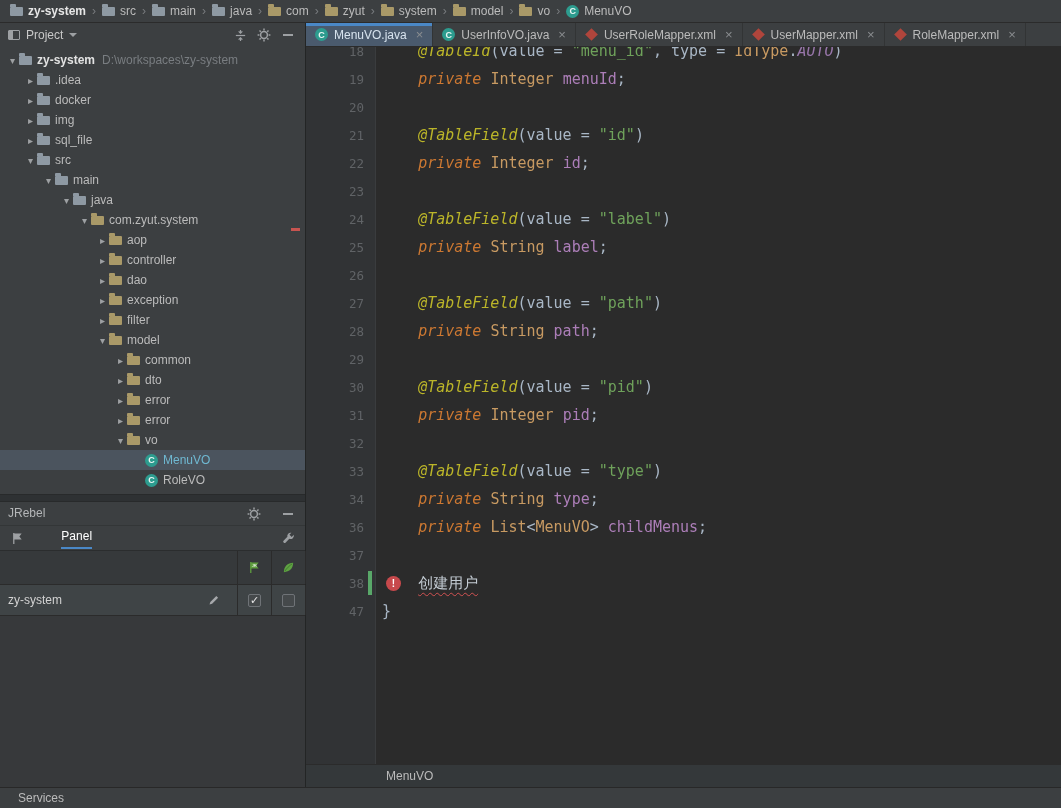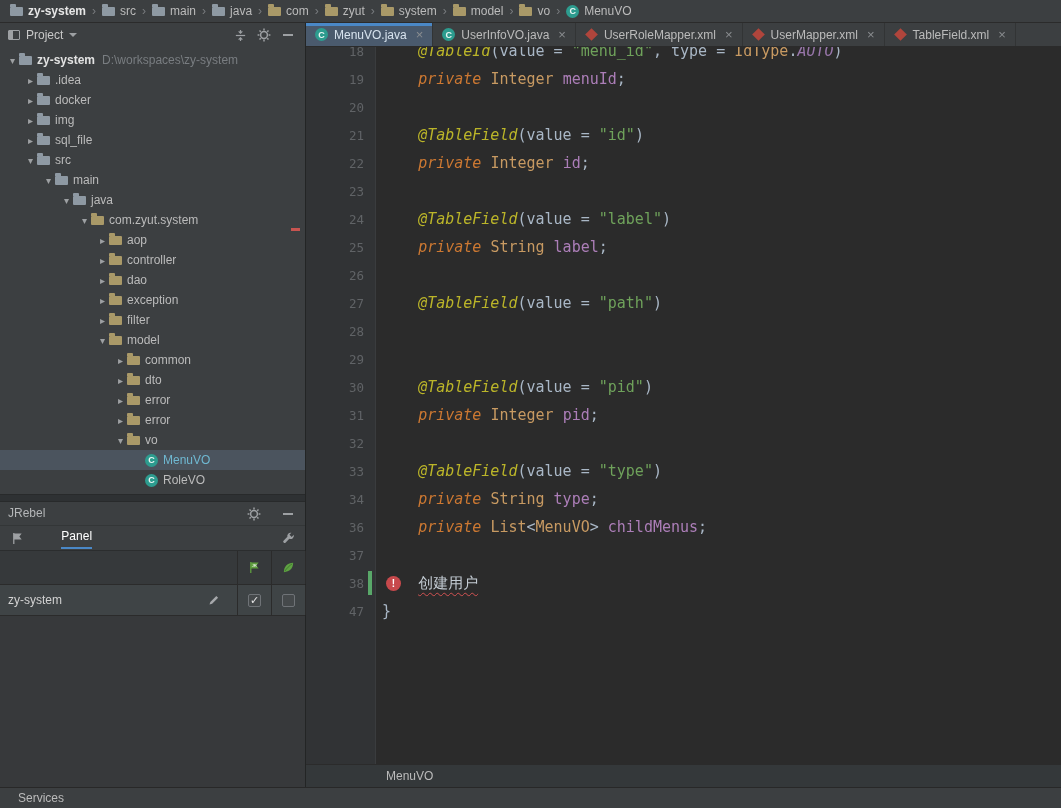--- a/index.html
+++ b/index.html
@@ -401,21 +401,21 @@
             <span class="tab-label">UserRoleMapper.xml</span>
             <span class="tab-close">×</span>
           </div>
           <div class="tab">
             <span class="ic-xml"></span>
             <span class="tab-label">UserMapper.xml</span>
             <span class="tab-close">×</span>
           </div>
           <div class="tab">
             <span class="ic-xml"></span>
-            <span class="tab-label">TableField.xml</span>
+            <span class="tab-label">RoleMapper.xml</span>
             <span class="tab-close">×</span>
           </div>
         </div>
       <div class="editor">
         <div class="gutter-bg"></div>
         <div class="code-lines">
             <div class="code-line">
               <span class="gutter-num">18</span>
               <span class="code-text"><span class="tk-def">    </span><span class="tk-ann">@TableId</span><span class="tk-def">(value = </span><span class="tk-str">"menu_id"</span><span class="tk-def">, type = </span><span class="tk-typ">IdType</span><span class="tk-def">.</span><span class="tk-cst">AUTO</span><span class="tk-def">)</span></span>
             </div>
@@ -450,20 +450,21 @@
             <div class="code-line">
               <span class="gutter-num">26</span>
               <span class="code-text"></span>
             </div>
             <div class="code-line">
               <span class="gutter-num">27</span>
               <span class="code-text"><span class="tk-def">    </span><span class="tk-ann">@TableField</span><span class="tk-def">(value = </span><span class="tk-str">"path"</span><span class="tk-def">)</span></span>
             </div>
             <div class="code-line">
               <span class="gutter-num">28</span>
+              <span class="code-text"><span class="tk-def">    </span><span class="tk-kw">private</span><span class="tk-def"> </span><span class="tk-typ">String</span><span class="tk-def"> </span><span class="tk-fld">path</span><span class="tk-def">;</span></span>
             </div>
             <div class="code-line">
               <span class="gutter-num">29</span>
               <span class="code-text"></span>
             </div>
             <div class="code-line">
               <span class="gutter-num">30</span>
               <span class="code-text"><span class="tk-def">    </span><span class="tk-ann">@TableField</span><span class="tk-def">(value = </span><span class="tk-str">"pid"</span><span class="tk-def">)</span></span>
             </div>
             <div class="code-line">

